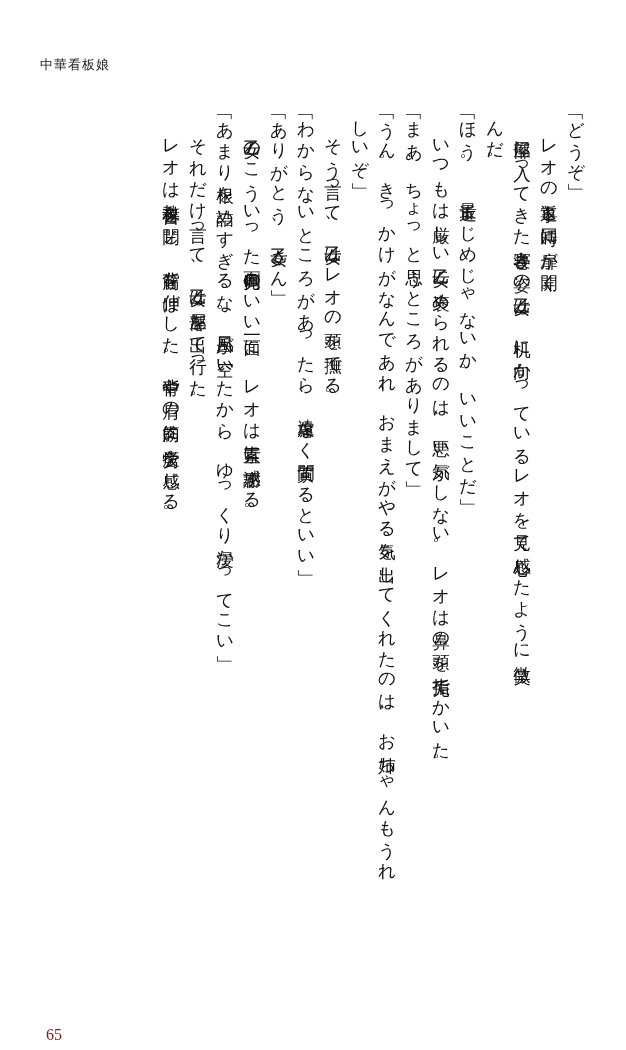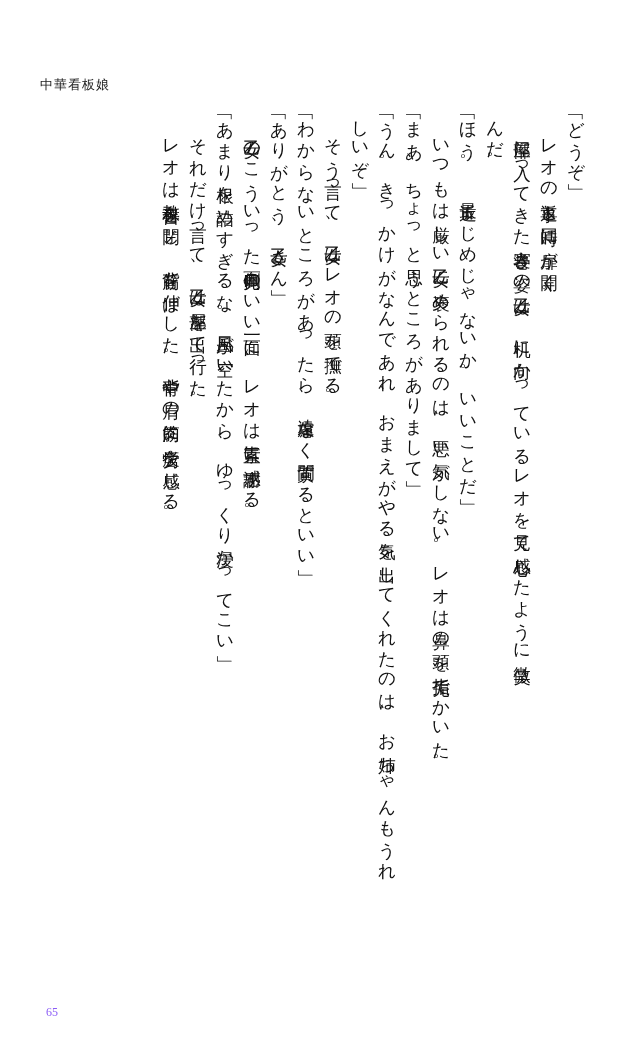--- a/index.html
+++ b/index.html
@@ -21,35 +21,35 @@
     top: 0;
     left: 0;
     width: 626px;
     height: 1050px;
     background: #fff;
   }
 
   
   .running-head {
     position: absolute;
-    top: 76px;
+    top: 56px;
     left: 40px;
     font-size: 13px;
     letter-spacing: 1px;
     color: #1a1a1a;
     font-family: Liberation Serif, serif;
   }
 
   
   .page-number {
     position: absolute;
-    bottom: 30px;
+    bottom: 6px;
     left: 46px;
-    font-size: 12px;
-    color: #8b5cf6;
+    font-size: 16px;
+    color: #7f1d1d;
   }
 
   
   .text-block {
     position: absolute;
     top: 108px;
     right: 42px;
     height: 880px;
     display: flex;
     flex-direction: row-reverse;

